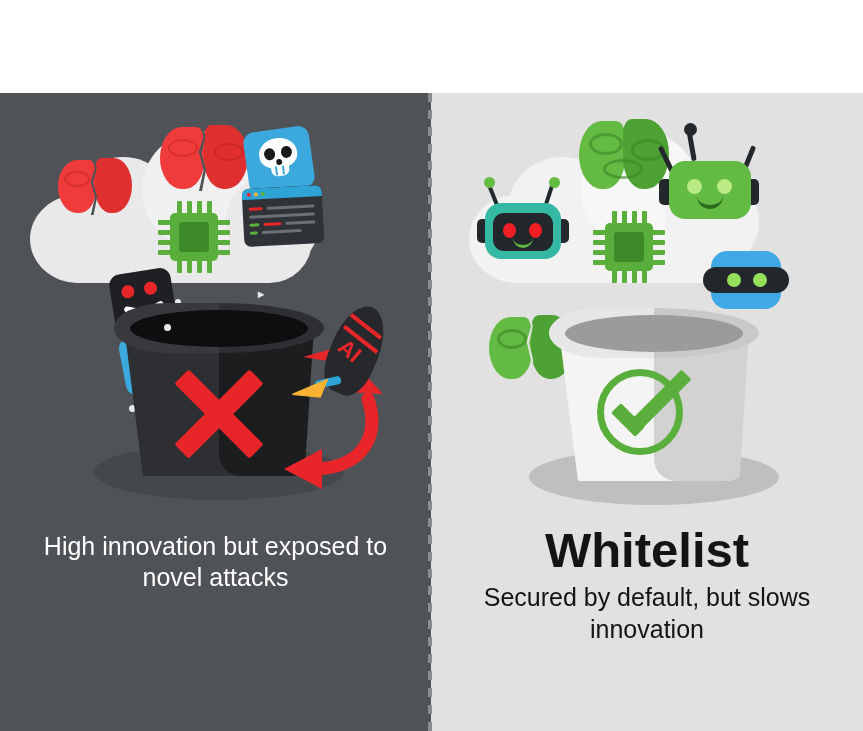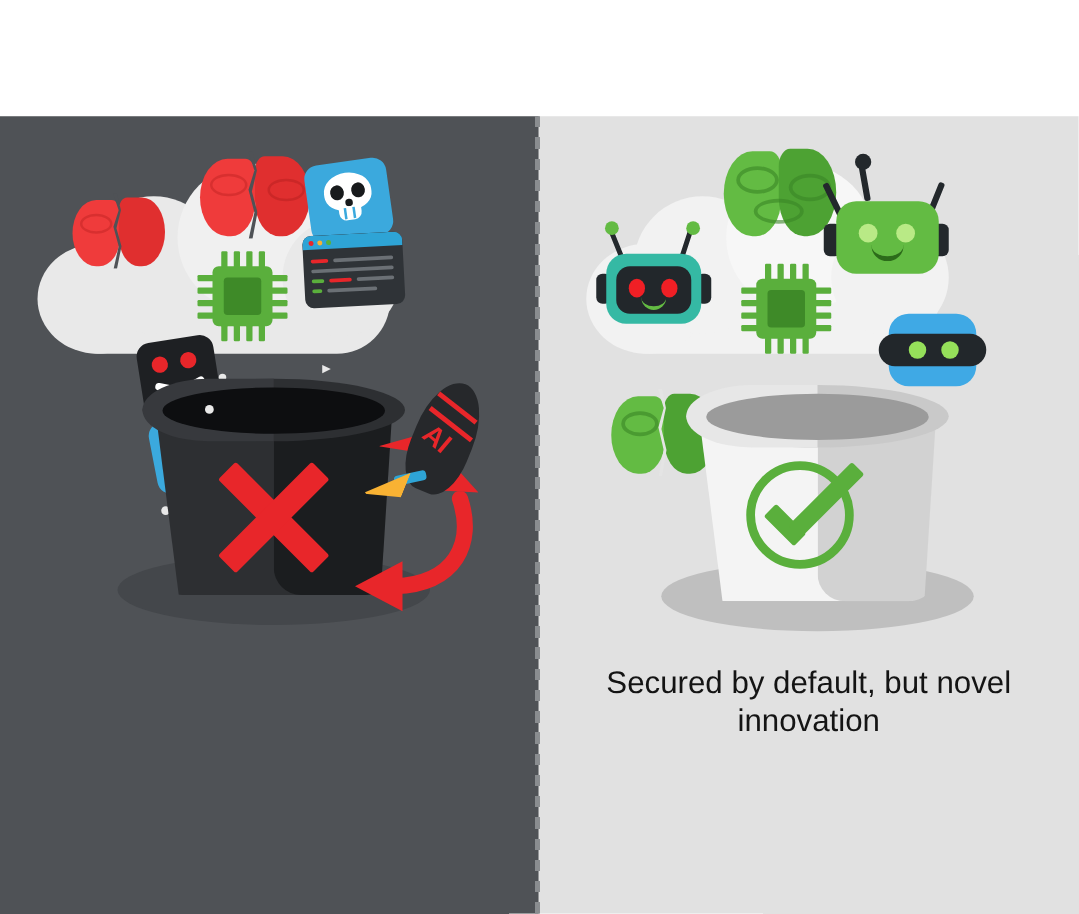--- a/index.html
+++ b/index.html
@@ -273,20 +273,21 @@
         </div>
 
         <svg class="arrow-svg" style="left:268px;top:300px;" width="115" height="100" viewBox="0 0 115 100">
           <path d="M100 6 C 112 42, 96 74, 48 76" fill="none" stroke="#e8262a" stroke-width="13" stroke-linecap="round"></path>
           <polygon points="54,56 54,96 16,76" fill="#e8262a"></polygon>
         </svg>
 
       </div>
 
       <div class="caption" style="top:432px;">
+        <div class="cap-sub light">High innovation but exposed to novel attacks</div>
       </div>
     </div>
 
     <div class="panel panel-right">
       <div class="stage">
 
         <div class="cloud" style="left:38px;top:30px;width:290px;height:160px;">
           <div class="base" style="left:8px;top:75px;width:274px;height:85px;background:#f2f2f2;"></div>
           <div class="lobe" style="left:0px;top:72px;width:96px;height:88px;background:#f2f2f2;"></div>
           <div class="lobe" style="left:38px;top:34px;width:110px;height:110px;background:#f2f2f2;"></div>
@@ -401,20 +402,21 @@
           <div class="checkcircle" style="left:56px;top:66px;width:86px;height:86px;border:7px solid #5aaf3c;box-sizing:border-box;"></div>
           <div class="checkstroke" style="left:56px;top:66px;width:110px;height:90px;">
             <span style="left:14px;top:44px;width:34px;height:14px;transform:rotate(45deg);"></span>
             <span style="left:28px;top:24px;width:72px;height:14px;transform:rotate(-45deg);"></span>
           </div>
         </div>
 
       </div>
 
       <div class="caption" style="top:432px;">
-        <div class="cap-sub dark">Secured by default, but novel innovation</div>
+        <div class="cap-heading dark">Whitelist</div>
+        <div class="cap-sub dark">Secured by default, but slows innovation</div>
       </div>
     </div>
 
   </div>
 
   <div class="divider"></div>
 </div>
 
 </body></html>

